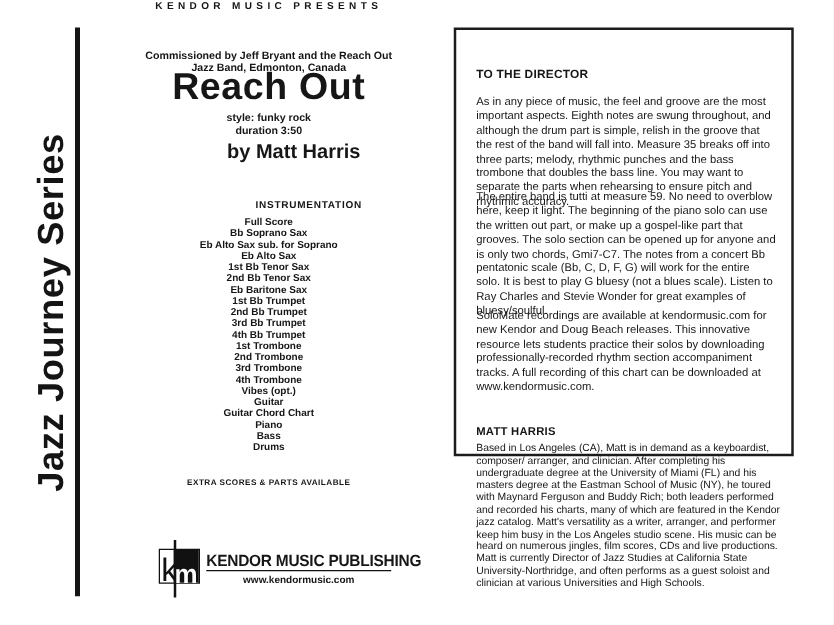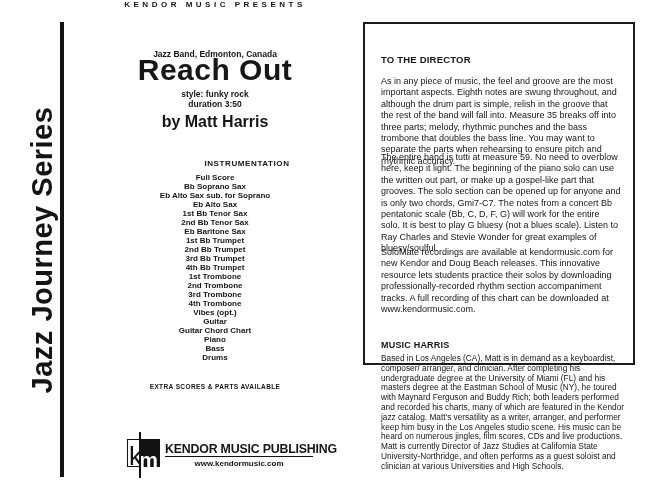--- a/index.html
+++ b/index.html
@@ -20,21 +20,21 @@
   }
   
   .cover-col { position:absolute; left:65px; top:0; width:300px; height:500px; }
   .cover-col > div { position:absolute; left:0; width:100%; text-align:center; }
   .presents       { top:0; font-size:8px; font-weight:bold; letter-spacing:3.5px; }
   .commission1    { top:39px; font-size:8.5px; font-weight:bold; }
   .commission2    { top:49px; font-size:8.5px; font-weight:bold; }
   .big-title      { top:53px; font-size:30px; font-weight:bold; letter-spacing:0.5px; }
   .style-line     { top:89px;  font-size:8.5px; font-weight:bold; }
   .duration-line  { top:99px;  font-size:8.5px; font-weight:bold; }
-  .byline         { top:113px; font-size:16px; font-weight:bold; }
+  .byline         { top:113px; font-size:16px; font-weight:bold;padding-left:20px; }
   .instr-heading  { top:159px; font-size:8px; font-weight:bold; letter-spacing:0.6px;padding-left:32px; }
   .instr-list     { top:173px; font-size:8px; font-weight:bold; line-height:9px; }
   .extra-note     { top:383px; font-size:6.5px; font-weight:bold; letter-spacing:0.4px; }
   
   .km-box {
     position:absolute; left:127px; top:439px; width:33px; height:28px;
     border:1.5px solid #111; box-sizing:border-box; background:#fff;
   }
   .km-black { position:absolute; right:0; top:0; bottom:0; width:20px; background:#111; }
   .km-k { position:absolute; left:1px; bottom:-3px; font-size:26px; line-height:1; color:#111; }
@@ -62,20 +62,21 @@
 </head>
 <body>
 
 <div class="page">
 
   <div class="series-label">Jazz Journey Series</div>
   <div class="spine-rule"></div>
 
   <div class="cover-col">
     <div class="presents" style="letter-spacing:3.5px;">KENDOR MUSIC PRESENTS</div>
+    <div class="commission1">Commissioned by Jeff Bryant and the Reach Out</div>
     <div class="commission2">Jazz Band, Edmonton, Canada</div>
     <div class="big-title">Reach Out</div>
     <div class="style-line">style: funky rock</div>
     <div class="duration-line">duration 3:50</div>
     <div class="byline">by Matt Harris</div>
     <div class="instr-heading">INSTRUMENTATION</div>
 
     <div class="instr-list">
       <div>Full Score</div>
       <div>Bb Soprano Sax</div>
@@ -111,17 +112,17 @@
   <div class="km-crossline"></div>
   <div class="pub-name">KENDOR MUSIC PUBLISHING</div>
   <div class="pub-rule"></div>
   <div class="pub-site">www.kendormusic.com</div>
 
   <div class="director-panel">
     <div class="dir-heading">TO THE DIRECTOR</div>
     <div class="dir-para1">As in any piece of music, the feel and groove are the most important aspects. Eighth notes are swung throughout, and although the drum part is simple, relish in the groove that the rest of the band will fall into. Measure 35 breaks off into three parts; melody, rhythmic punches and the bass trombone that doubles the bass line. You may want to separate the parts when rehearsing to ensure pitch and rhythmic accuracy.</div>
     <div class="dir-para2">The entire band is tutti at measure 59. No need to overblow here, keep it light. The beginning of the piano solo can use the written out part, or make up a gospel-like part that grooves. The solo section can be opened up for anyone and is only two chords, Gmi7-C7. The notes from a concert Bb pentatonic scale (Bb, C, D, F, G) will work for the entire solo. It is best to play G bluesy (not a blues scale). Listen to Ray Charles and Stevie Wonder for great examples of bluesy/soulful.</div>
     <div class="dir-para3">SoloMate recordings are available at kendormusic.com for new Kendor and Doug Beach releases. This innovative resource lets students practice their solos by downloading professionally-recorded rhythm section accompaniment tracks. A full recording of this chart can be downloaded at www.kendormusic.com.</div>
-    <div class="bio-heading">MUSIC HARRIS</div>
+    <div class="bio-heading">MATT HARRIS</div>
     <div class="bio-text">Based in Los Angeles (CA), Matt is in demand as a keyboardist, composer/ arranger, and clinician. After completing his undergraduate degree at the University of Miami (FL) and his masters degree at the Eastman School of Music (NY), he toured with Maynard Ferguson and Buddy Rich; both leaders performed and recorded his charts, many of which are featured in the Kendor jazz catalog. Matt's versatility as a writer, arranger, and performer keep him busy in the Los Angeles studio scene. His music can be heard on numerous jingles, film scores, CDs and live productions. Matt is currently Director of Jazz Studies at California State University-Northridge, and often performs as a guest soloist and clinician at various Universities and High Schools.</div>
   </div>
 
 </div>
 
 </body></html>

